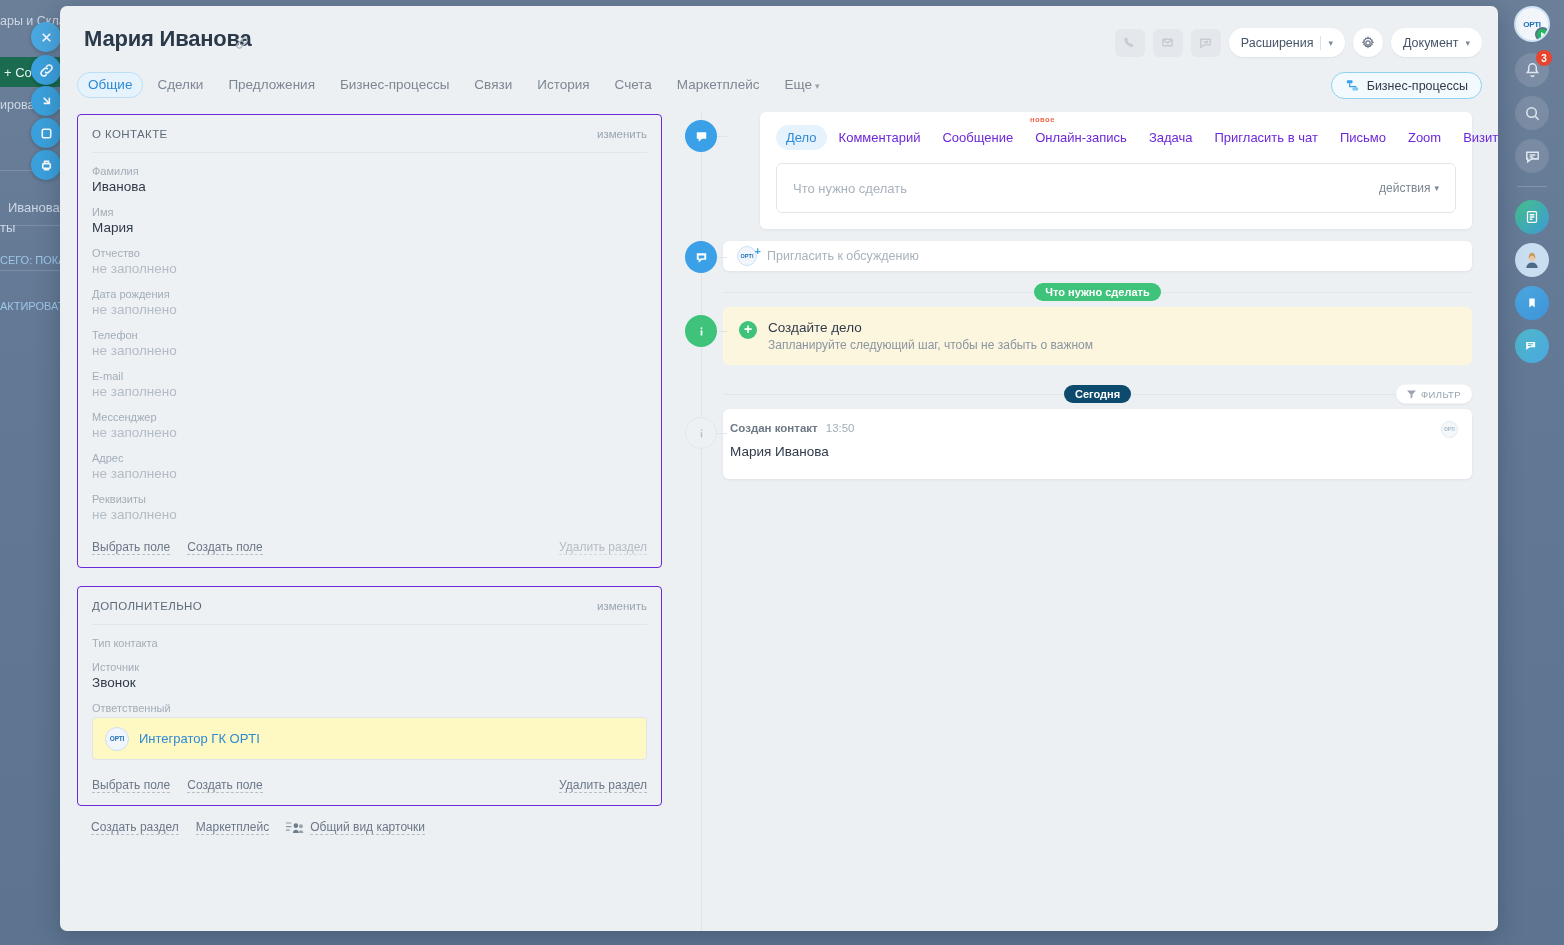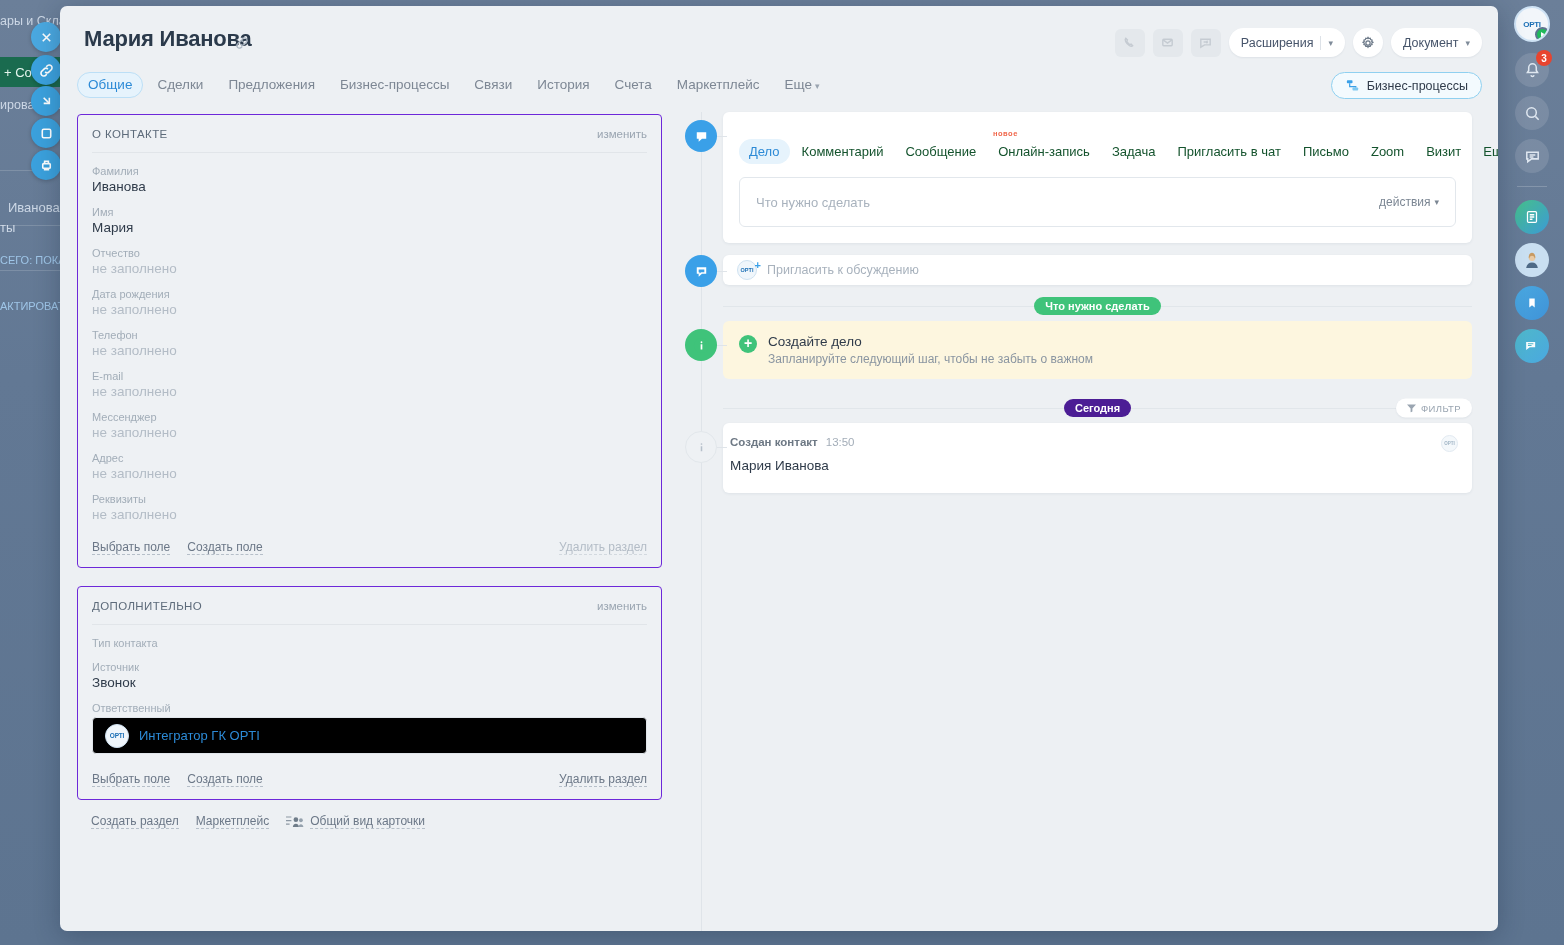--- a/index.html
+++ b/index.html
@@ -150,21 +150,21 @@
   .card-foot {
     display: flex; align-items: center; justify-content: space-between;
     margin-top: 14px; padding-top: 4px;
   }
   .foot-left { display: flex; gap: 17px; }
   .dlink {
     font-size: 12px; color: #6b7787; border-bottom: 1px dashed #b6bfc9; cursor: pointer;
   }
   .dlink.muted { color: #b3bcc6; border-bottom-color: #d3d9df; }
   .resp-box {
-    background: #000000; border: 1px solid #e0e5ea; border-radius: 4px; height: 37px;
+    background: #fef9c3; border: 1px solid #e0e5ea; border-radius: 4px; height: 43px;
     display: flex; align-items: center; padding: 0 12px; gap: 10px; margin-top: 3px;
   }
   .resp-avatar {
     width: 24px; height: 24px; border-radius: 50%; background: #f0f6fb;
     border: 1px solid #cde0f0; display:flex; align-items:center; justify-content:center;
     font-size: 6.5px; font-weight: bold; color: #1b6fb5; letter-spacing:-.2px;
   }
   .resp-name { font-size: 13px; color: #2c8ad6; }
   #bottom-links { display: flex; align-items: center; gap: 17px; padding-left: 14px; margin-top: -4px; }
   #bottom-links .icon-people { width: 18px; height: 13px; }
@@ -182,24 +182,24 @@
   .tl-node.blue { background: #3aa0e8; }
   .tl-node.green { background: #3fc37a; }
   .tl-node.gray { background: #eef1f4; border:1px solid #e2e7eb; }
   .tl-node svg { width: 17px; height: 17px; }
   .tl-connector { position:absolute; left:37px; width:10px; height:1px; background:#dfe4e9; z-index:1;}
 
   .panel {
     background: #fff; border-radius: 6px; box-shadow: 0 1px 3px rgba(30,50,80,.07);
   }
   
-  #composer { padding: 27px 16px 16px 16px; }
+  #composer { padding: 13px 16px 16px 16px; margin-left: 37px; }
   #composer-tabs { display: flex; align-items: flex-end; gap: 2px; position: relative; }
   .ct {
-    font-size: 13px; color: #14532d; padding: 5px 10px; border-radius: 14px; white-space: nowrap;
+    font-size: 13px; color: #6d28d9; padding: 5px 10px; border-radius: 14px; white-space: nowrap;
   }
   .ct.active { color: #2c8ad6; background: #e6f3fc; }
   .new-badge {
     position: absolute; left: 254px; top: -10px; font-size: 7.5px; color: #f0664a;
     letter-spacing: .5px; font-weight: bold;
   }
   #composer-input {
     margin-top: 13px; height: 50px; border: 1px solid #e2e7ec; border-radius: 6px;
     display: flex; align-items: center; justify-content: space-between; padding: 0 16px;
   }
@@ -218,21 +218,21 @@
   #invite-text { font-size: 12.5px; color: #a8b2bd; }
 
   
   .sep-row { position: relative; height: 30px; display: flex; align-items: center; justify-content: center; }
   .sep-row .line { position:absolute; left:0; right:0; top:50%; height:1px; background:#e1e6ea; }
   .chip {
     position: relative; z-index: 2; border-radius: 11px; padding: 3px 11px;
     font-size: 11px; color: #fff; font-weight: bold;
   }
   .chip.green { background: #3fc37a; }
-  .chip.blue { background: #4c1d95; }
+  .chip.blue { background: #0c4a6e; }
   #filter-chip {
     position: absolute; right: 0; top: 50%; transform: translateY(-50%); z-index: 3;
     background: #fff; border-radius: 11px; padding: 4px 11px; font-size: 9.5px;
     color: #9aa5b1; letter-spacing: .4px; display: flex; align-items: center; gap: 5px;
     box-shadow: 0 1px 2px rgba(30,50,80,.07);
   }
   #filter-chip svg { width: 9px; height: 9px; fill: #9aa5b1; }
 
   
   #hint-panel {

